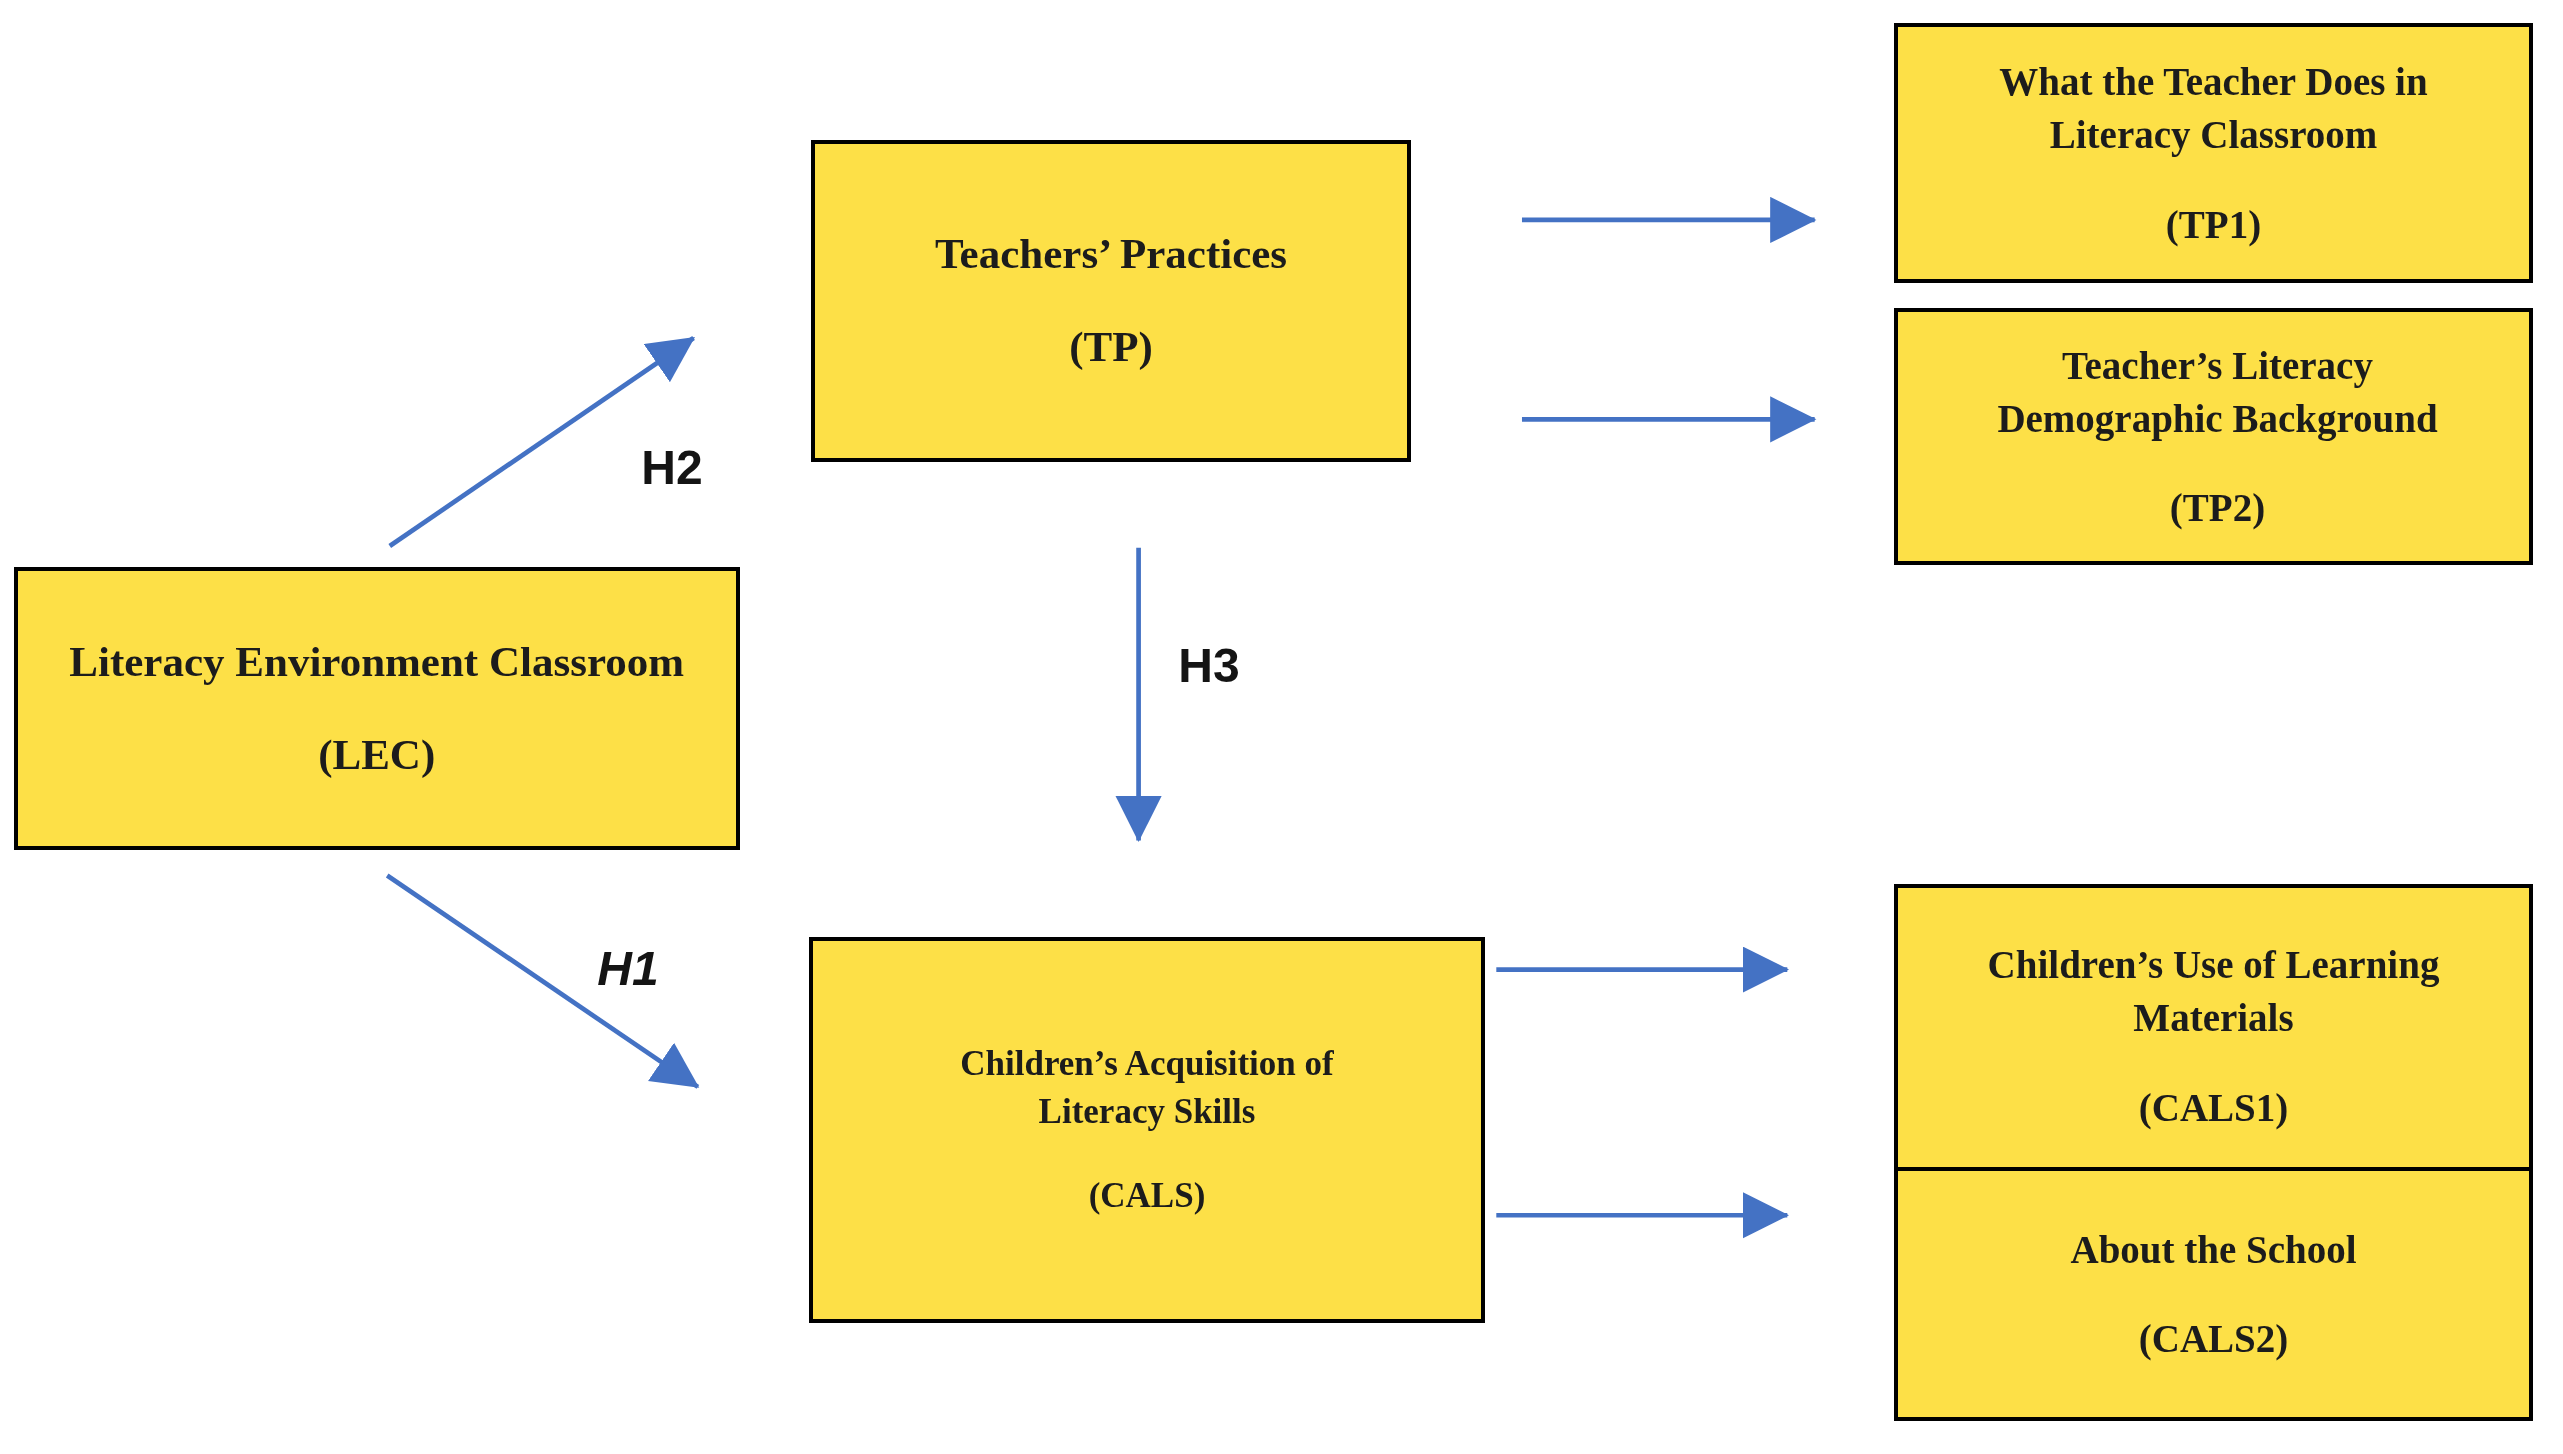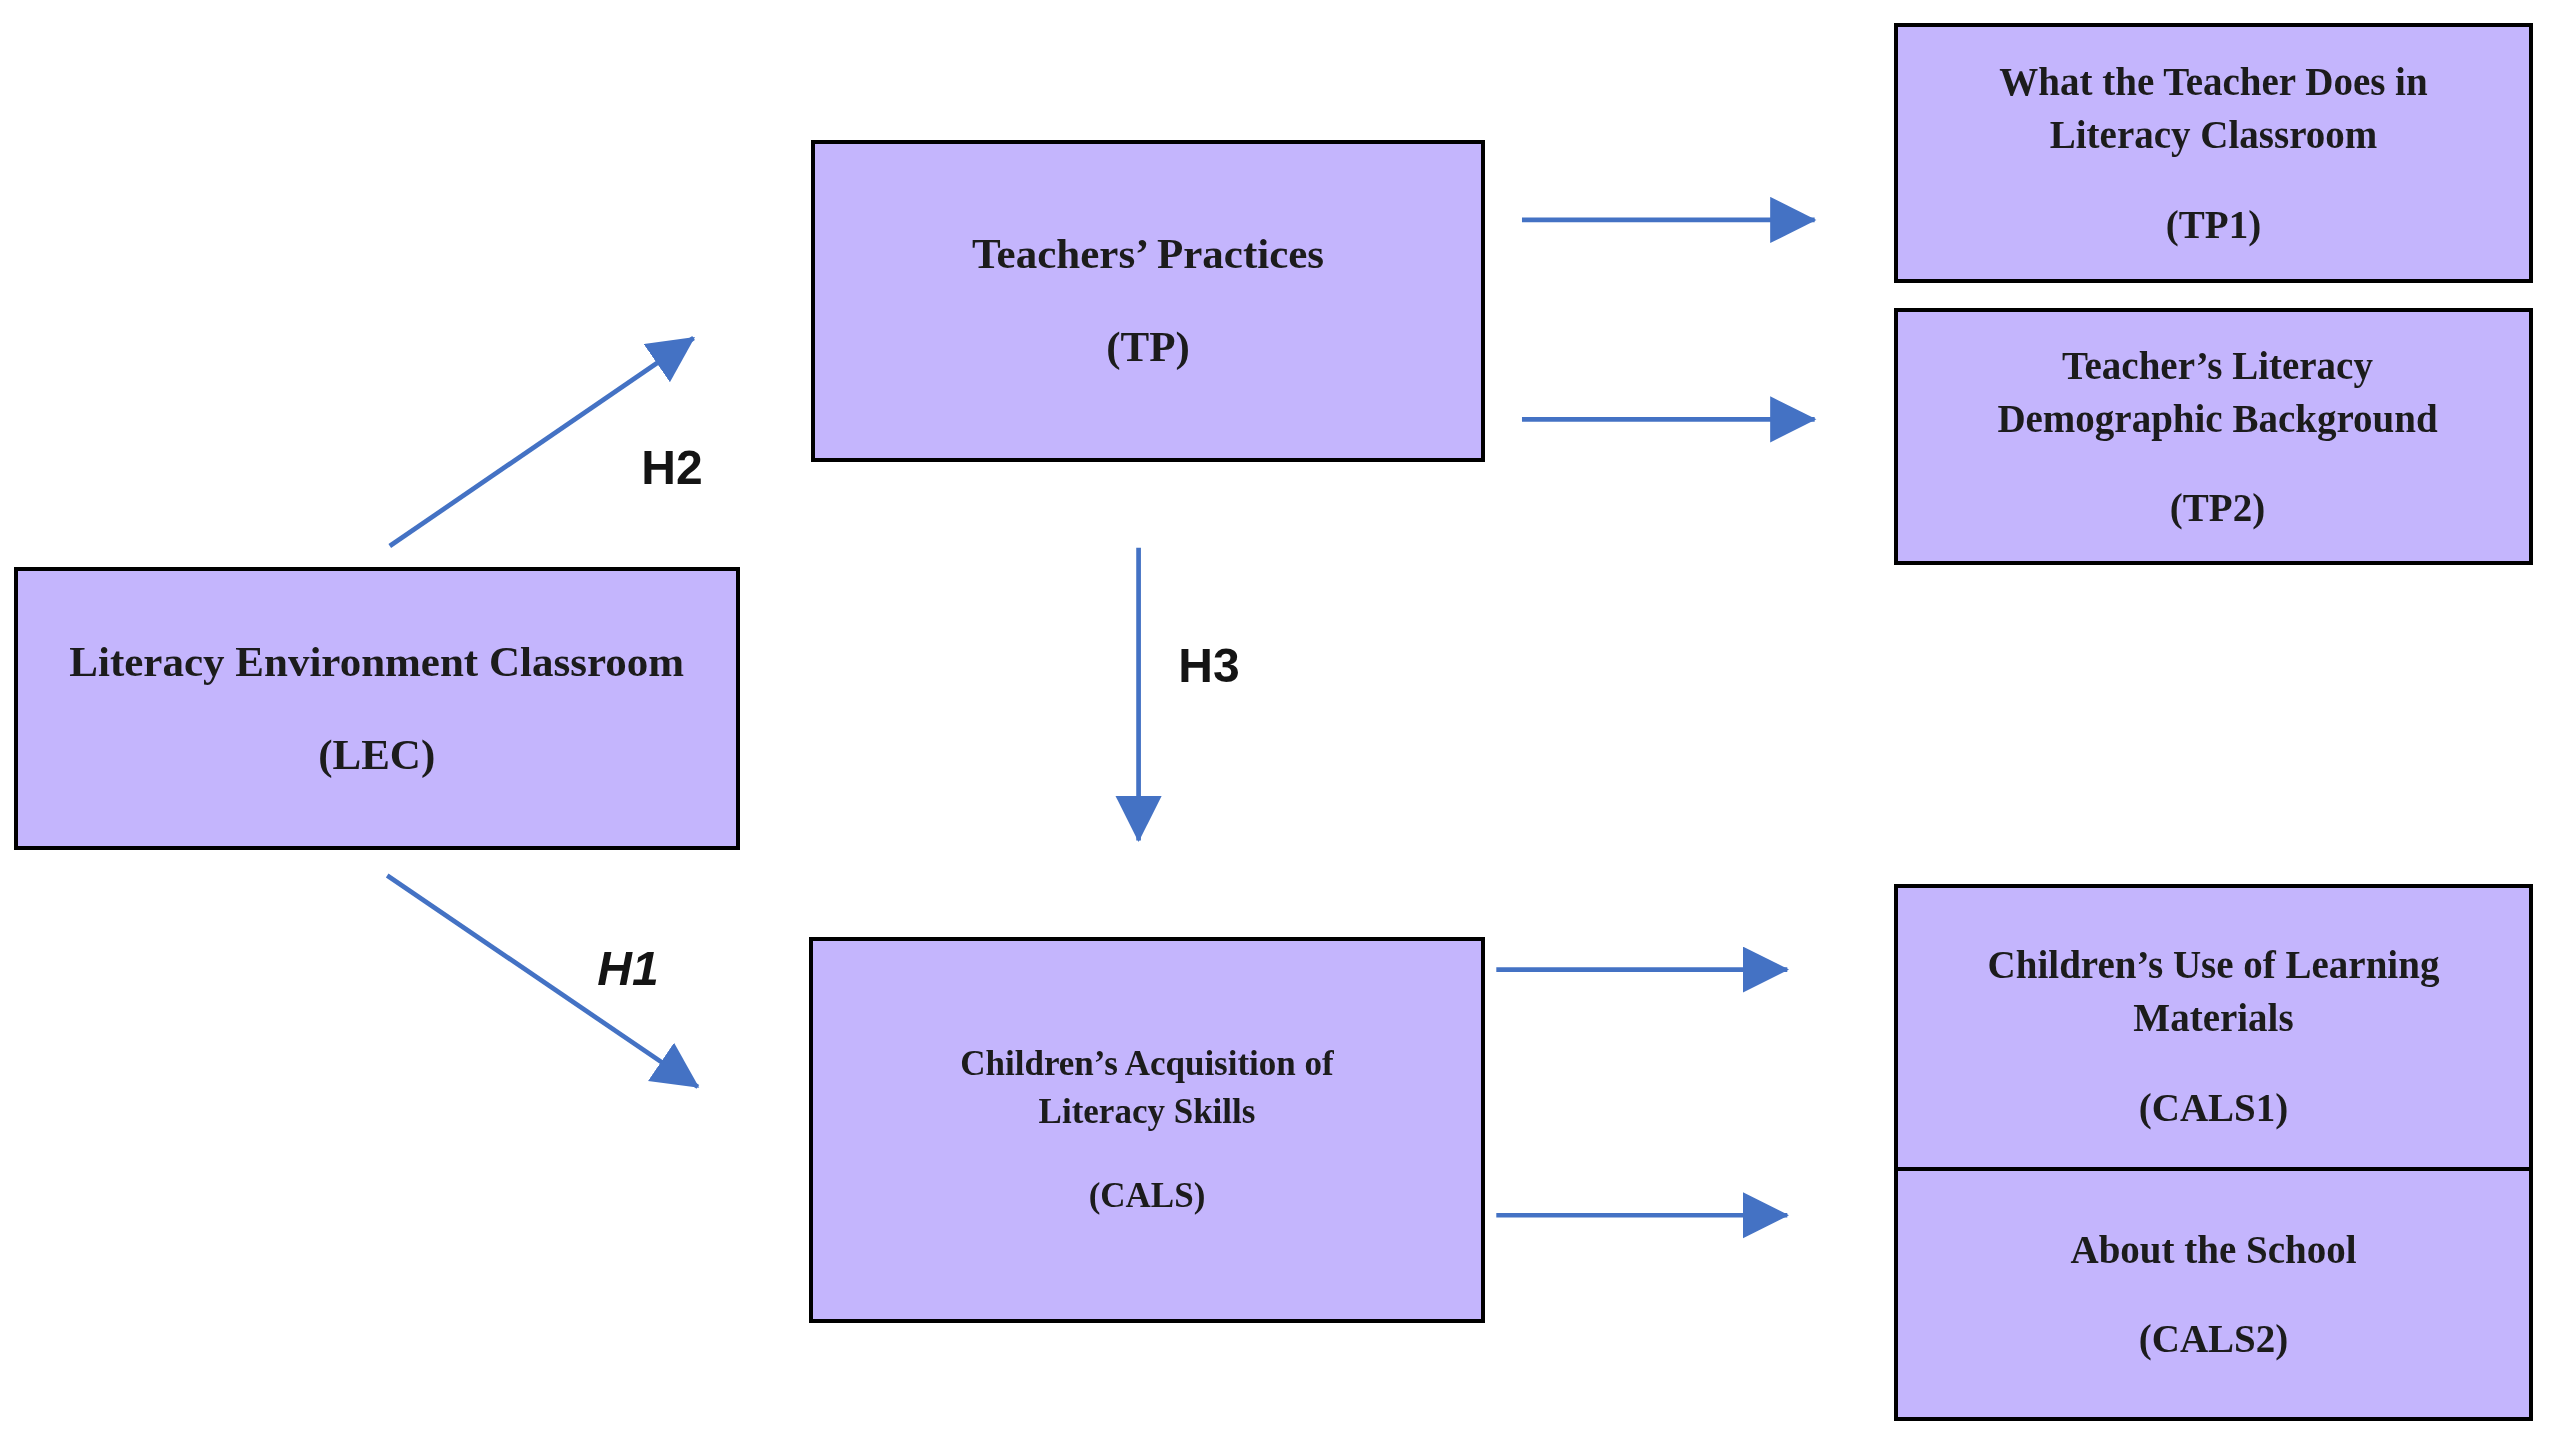--- a/index.html
+++ b/index.html
@@ -18,21 +18,21 @@
     position: relative;
     overflow: hidden;
   }
   .canvas { position: absolute; inset: 0; }
   svg.arrows { position: absolute; left: 0; top: 0; }
   svg.arrows line { stroke: var(--arrow); stroke-width: 5.5; fill: none; }
   svg.arrows marker path { fill: var(--arrow); stroke: none; }
 
   .node {
     position: absolute;
-    background: #c4b5fd;
+    background: #fde047;
     border: 4.3px solid var(--border);
     color: var(--text);
     font-weight: bold;
     display: flex; flex-direction: column;
     align-items: center; justify-content: center;
     text-align: center;
   }
   .node .line { display: block; }
   .node .code { margin-top: 36px; }
   .fs50 { font-size: 43px; line-height: 1.32; }
@@ -44,21 +44,21 @@
     transform: translate(-50%, -50%);
     font-family: "Liberation Sans", sans-serif;
     font-weight: bold;
     font-size: 48px;
     color: var(--label);
     white-space: nowrap;
   }
 
   
   #node-lec   { left: 13.7px;   top: 567px;  width: 726px; height: 283px; }
-  #node-tp    { left: 811px;  top: 140px;  width: 674px; height: 322px; }
+  #node-tp    { left: 811px;  top: 140px;  width: 600px; height: 322px; }
   #node-cals  { left: 809px;  top: 937px; width: 676px; height: 386px; }
   #node-tp1   { left: 1894px; top: 23px;   width: 639px; height: 260px; }
   #node-tp2   { left: 1894px; top: 308px;  width: 639px; height: 257px; padding-left: 8px; }
   #node-cals1 { left: 1894px; top: 884px; width: 639px; height: 304px; }
   #node-cals2 { left: 1894px; top: 1167px; width: 639px; height: 254px; }
 
   #label-h2 { left: 672px;  top: 467px; }
   #label-h1 { left: 628px;  top: 968px; font-style: italic; }
   #label-h3 { left: 1197px; top: 665px; margin-left: 12px; }
 </style>

